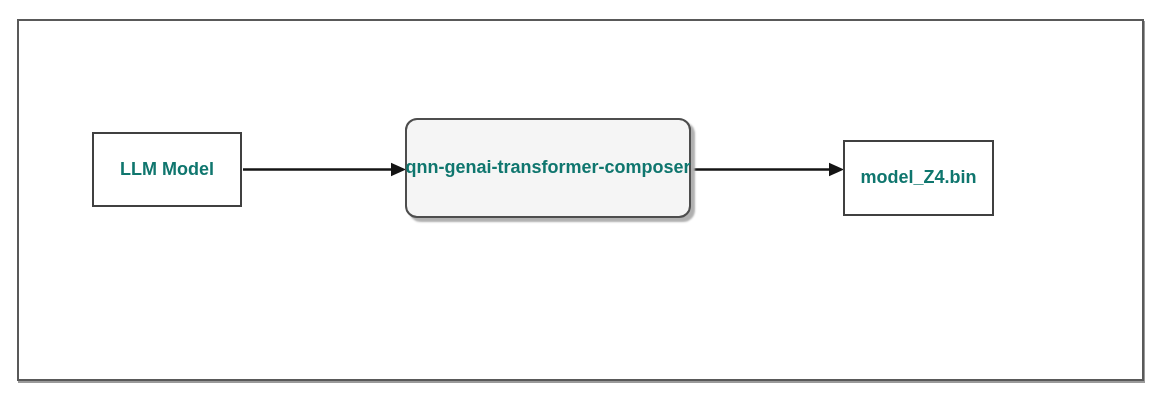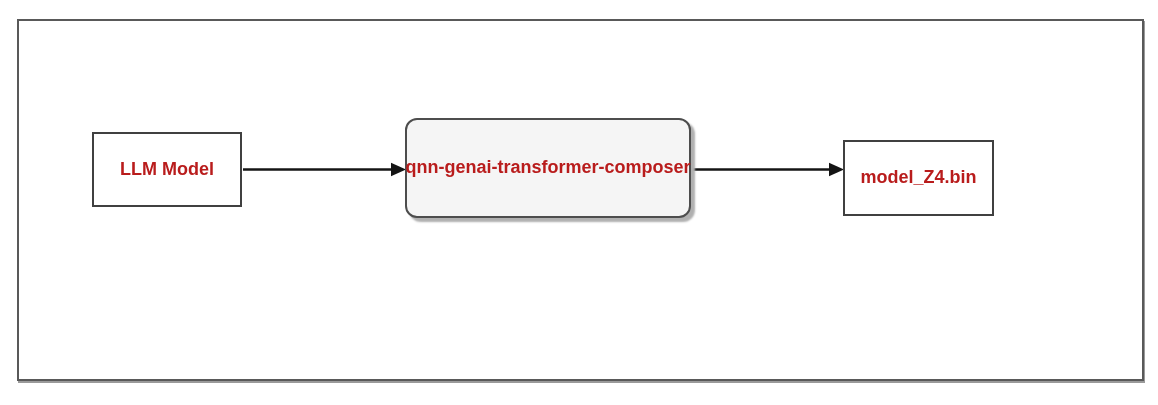--- a/index.html
+++ b/index.html
@@ -35,21 +35,21 @@
     pointer-events: none;
   }
   .node {
     position: absolute;
     box-sizing: border-box;
     display: flex;
     align-items: center;
     justify-content: center;
     background: #ffffff;
     border: 2px solid #404040;
-    color: #b91c1c;
+    color: #0f766e;
     font-weight: bold;
     font-size: 18px;
     white-space: nowrap;
     text-align: center;
   }
   .node-llm {
     left: 92px;
     top: 132px;
     width: 150px;
     height: 75px;

